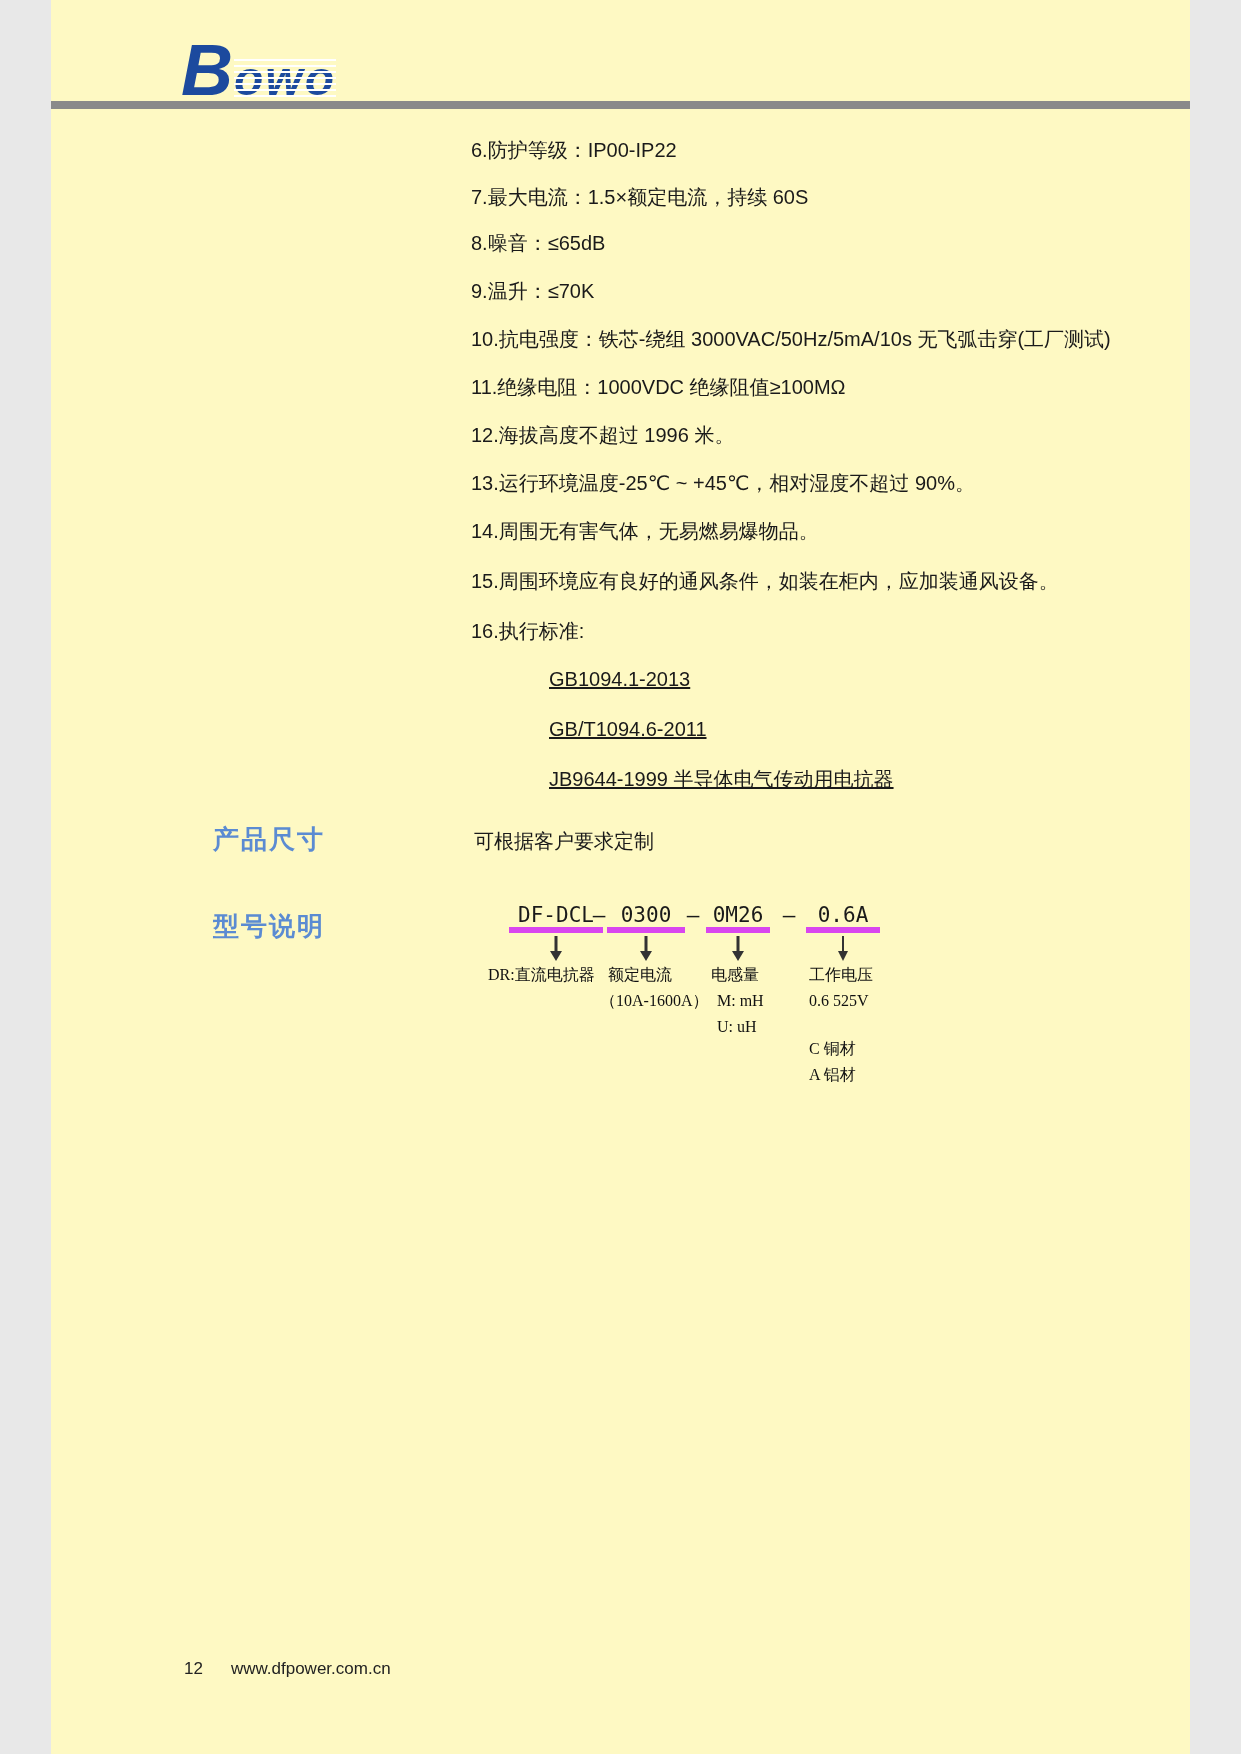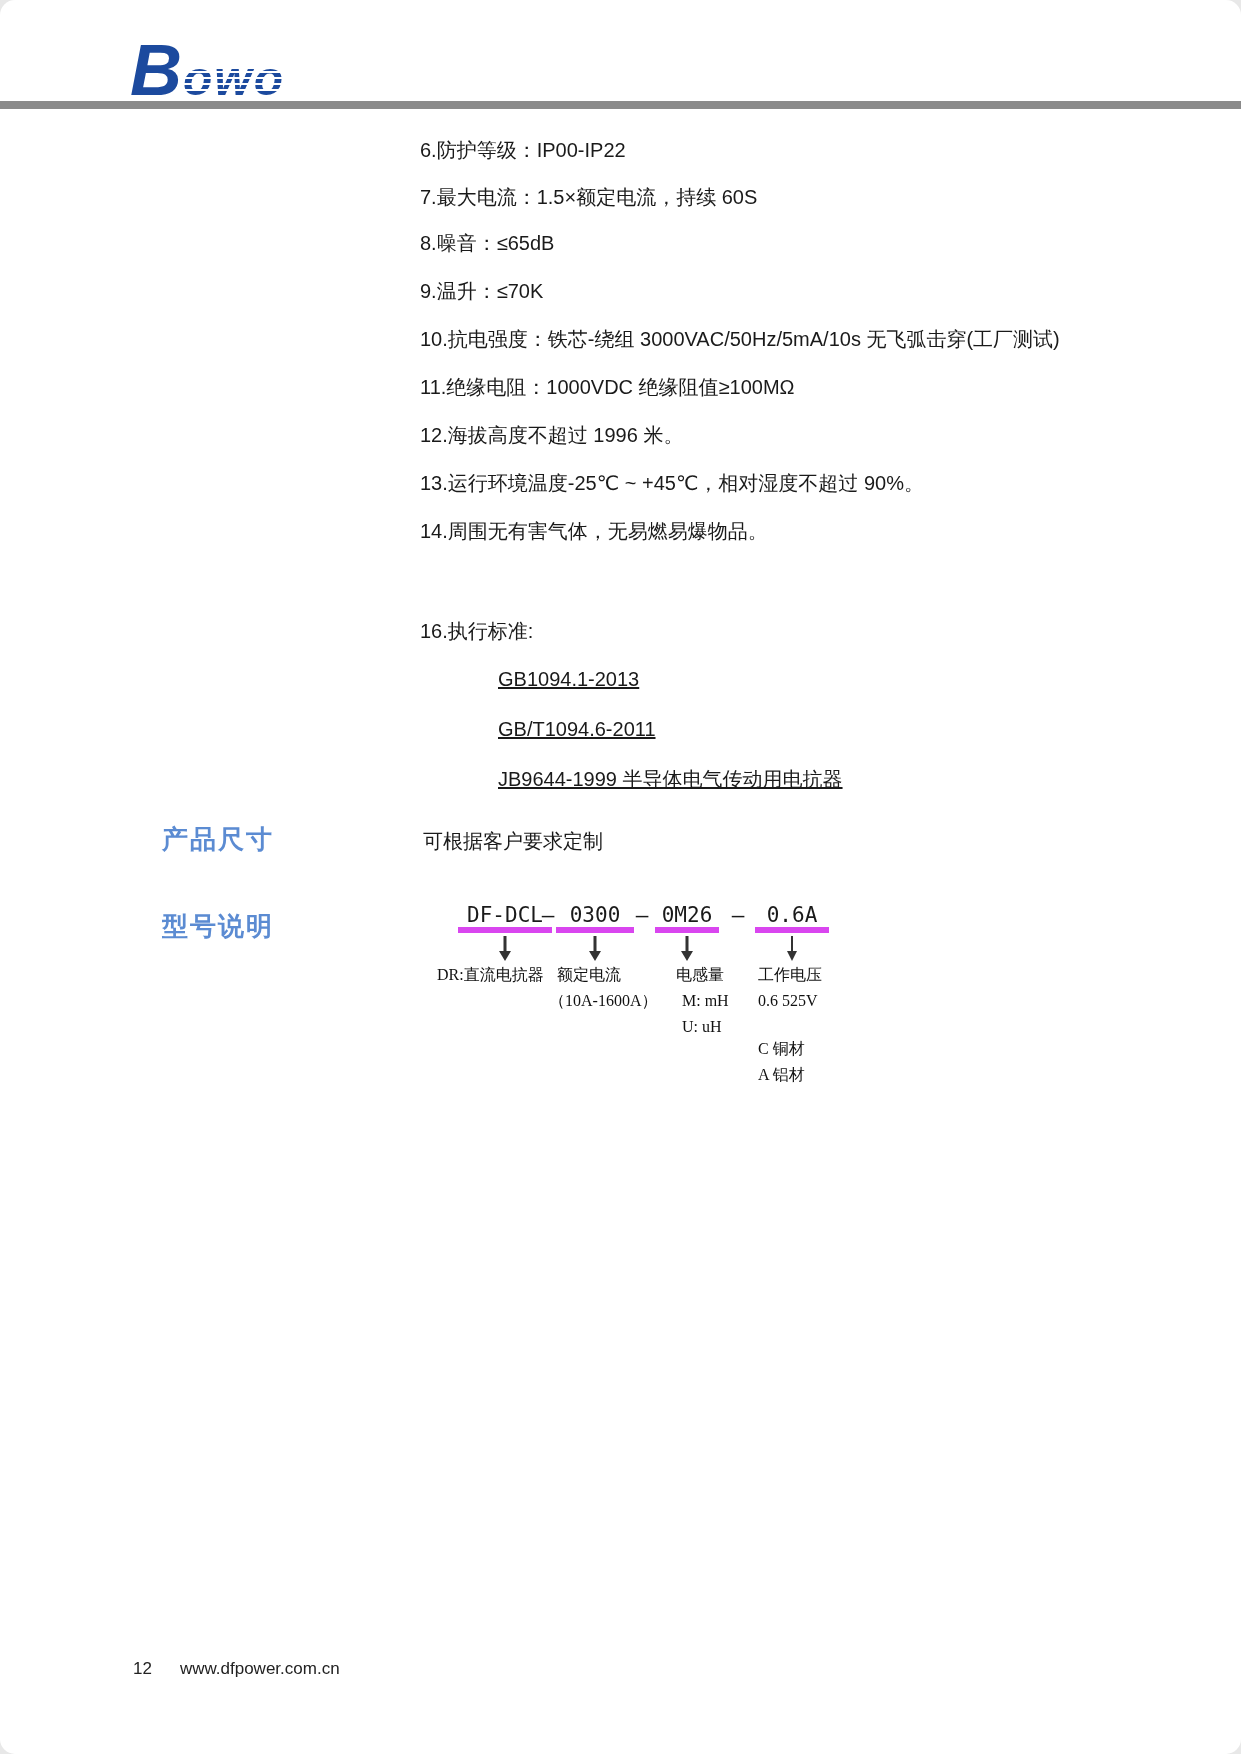--- a/index.html
+++ b/index.html
@@ -1,24 +1,23 @@
 <!DOCTYPE html>
 <html><head>
 <meta charset="utf-8">
 <style>
   html,body{margin:0;padding:0;background:#e8e8e8;}
   .page{
     position:relative;
-    width:1241px;height:1754px;
+    width:1139px;height:1754px;
     margin:0 auto;
-    background:#ffffff;
+    background:#fef9c3;
     font-family:"Liberation Sans","DejaVu Sans",sans-serif;
     color:#1a1a1a;
     overflow:hidden;
-    border-radius:15px;
   }
   
   .logo{
     position:absolute;left:130px;top:34px;
     white-space:nowrap;
     font-style:italic;font-weight:bold;
     color:#1c4a9e;
     line-height:1;
   }
   .logo-b{font-size:72px;}
@@ -112,20 +111,21 @@
 
   <p class="spec-item" style="top:139px">6.防护等级：IP00-IP22</p>
   <p class="spec-item" style="top:186px">7.最大电流：1.5×额定电流，持续 60S</p>
   <p class="spec-item" style="top:232px">8.噪音：≤65dB</p>
   <p class="spec-item" style="top:280px">9.温升：≤70K</p>
   <p class="spec-item" style="top:328px">10.抗电强度：铁芯-绕组 3000VAC/50Hz/5mA/10s 无飞弧击穿(工厂测试)</p>
   <p class="spec-item" style="top:376px">11.绝缘电阻：1000VDC 绝缘阻值≥100MΩ</p>
   <p class="spec-item" style="top:424px">12.海拔高度不超过 1996 米。</p>
   <p class="spec-item" style="top:472px">13.运行环境温度-25℃ ~ +45℃，相对湿度不超过 90%。</p>
   <p class="spec-item" style="top:520px">14.周围无有害气体，无易燃易爆物品。</p>
+  <p class="spec-item" style="top:570px">15.周围环境应有良好的通风条件，如装在柜内，应加装通风设备。</p>
   <p class="spec-item" style="top:620px">16.执行标准:</p>
 
   <p class="std-item" style="top:668px">GB1094.1-2013</p>
   <p class="std-item" style="top:718px">GB/T1094.6-2011</p>
   <p class="std-item" style="top:768px">JB9644-1999 半导体电气传动用电抗器</p>
 
   <h2 class="sec-heading" style="top:822px">产品尺寸</h2>
   <p class="sec-content" style="top:830px">可根据客户要求定制</p>
 
   <h2 class="sec-heading" style="top:909px">型号说明</h2>
@@ -167,21 +167,21 @@
 
     <div class="dcol" style="left:437px;top:962px">
       <div>DR:直流电抗器</div>
     </div>
 
     <div class="dcol" style="left:549px;top:962px">
       <div class="pl8">额定电流</div>
       <div>（10A-1600A）</div>
     </div>
 
-    <div class="dcol" style="left:674px;top:962px">
+    <div class="dcol" style="left:658px;top:962px">
       <div class="pl2">电感量</div>
       <div class="pl8">M: mH</div>
       <div class="pl8">U: uH</div>
     </div>
 
     <div class="dcol" style="left:758px;top:962px">
       <div>工作电压</div>
       <div>0.6 525V</div>
       <div class="gap"></div>
       <div>C 铜材</div>

